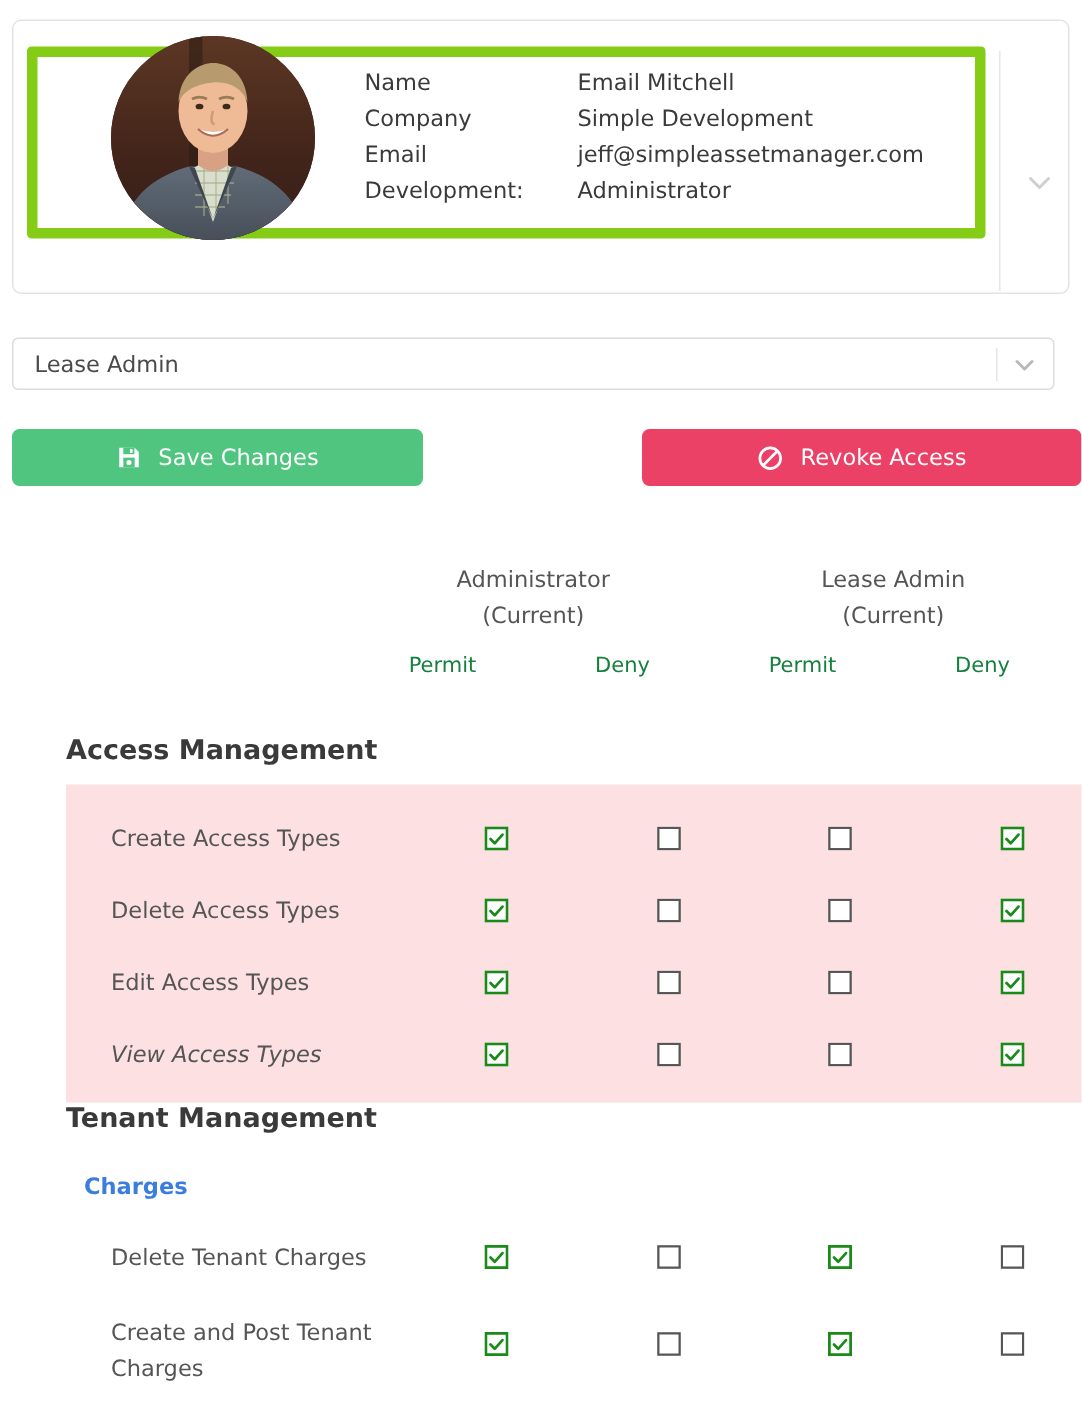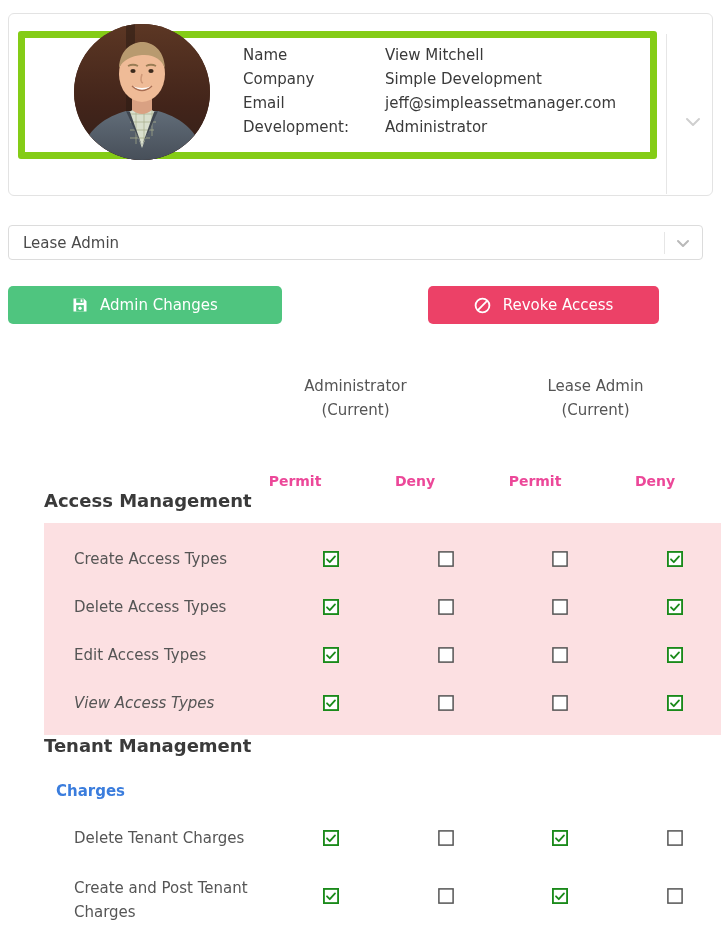--- a/index.html
+++ b/index.html
@@ -101,45 +101,45 @@
     color: #fff;
     font-family: "DejaVu Sans", "Liberation Sans", sans-serif;
     font-size: 15px;
     cursor: pointer;
     display: flex;
     align-items: center;
     justify-content: center;
     gap: 12px;
   }
   .btn-save   { left: 8px;   top: 286px; width: 274px; background: #4fc57f; }
-  .btn-revoke { left: 428px; top: 286px; width: 231px; background: #ec4167; }
+  .btn-revoke { left: 428px; top: 286px; width: 293px; background: #ec4167; }
   .btn .ic { display:flex; align-items:center; }
 
   
   .colhead {
     position: absolute;
     top: 374px;
     width: 100%;
     height: 50px;
     font-size: 15px;
     color: #555;
     text-align: center;
     line-height: 24px;
   }
   .ch-admin  { position:absolute; left: 258px; width: 195px; }
   .ch-lease  { position:absolute; left: 498px; width: 195px; }
 
   .subhead {
     position: absolute;
-    top: 473px;
+    top: 436px;
     width: 100%;
     height: 22px;
     font-size: 14px;
-    font-weight: bold;
-    color: #ec4899;
+    font-weight: normal;
+    color: #15803d;
   }
   .sh { position: absolute; text-align: center; width: 120px; }
   .sh0 { left: 235px; }
   .sh1 { left: 355px; }
   .sh2 { left: 475px; }
   .sh3 { left: 595px; }
 
   
   .group-title {
     font-size: 18px;
@@ -244,21 +244,21 @@
           <path d="M68 50 q-2.5 8 1 9" stroke="#cf9878" stroke-width="1.6" fill="none"></path>
 
           <path d="M58 62 q10 8 20 0 q-10 4 -20 0 Z" fill="#ffffff"></path>
           <path d="M58 62 q10 9 20 0" stroke="#a86d52" stroke-width="1.4" fill="none"></path>
         </svg>
       </div>
 
       <div class="fields">
         <div class="frow">
           <span class="flabel">Name</span>
-          <span class="fvalue">View Mitchell</span>
+          <span class="fvalue">Email Mitchell</span>
         </div>
         <div class="frow">
           <span class="flabel">Company</span>
           <span class="fvalue">Simple Development</span>
         </div>
         <div class="frow">
           <span class="flabel">Email</span>
           <span class="fvalue">jeff@simpleassetmanager.com</span>
         </div>
         <div class="frow">
@@ -289,21 +289,21 @@
   <button class="btn btn-save">
     <span class="ic">
       <svg width="16" height="16" viewBox="0 0 16 16" fill="#fff">
         <path d="M1.5 1.5 h10.2 L14.5 4.3 V14.5 H1.5 Z"></path>
         <rect x="4.2" y="1.5" width="7.4" height="4.3" fill="#4fc57f"></rect>
         <rect x="8.6" y="2.4" width="1.8" height="2.6" fill="#fff"></rect>
         <rect x="4.2" y="8.1" width="7.6" height="6.4" fill="#4fc57f"></rect>
         <circle cx="8" cy="11.3" r="1.7" fill="#fff"></circle>
       </svg>
     </span>
-    <span>Admin Changes</span>
+    <span>Save Changes</span>
   </button>
 
   <button class="btn btn-revoke">
     <span class="ic">
       <svg width="17" height="17" viewBox="0 0 17 17">
         <circle cx="8.5" cy="8.5" r="6.9" stroke="#fff" stroke-width="1.8" fill="none"></circle>
         <line x1="3.7" y1="13.3" x2="13.3" y2="3.7" stroke="#fff" stroke-width="1.8"></line>
       </svg>
     </span>
     <span>Revoke Access</span>

